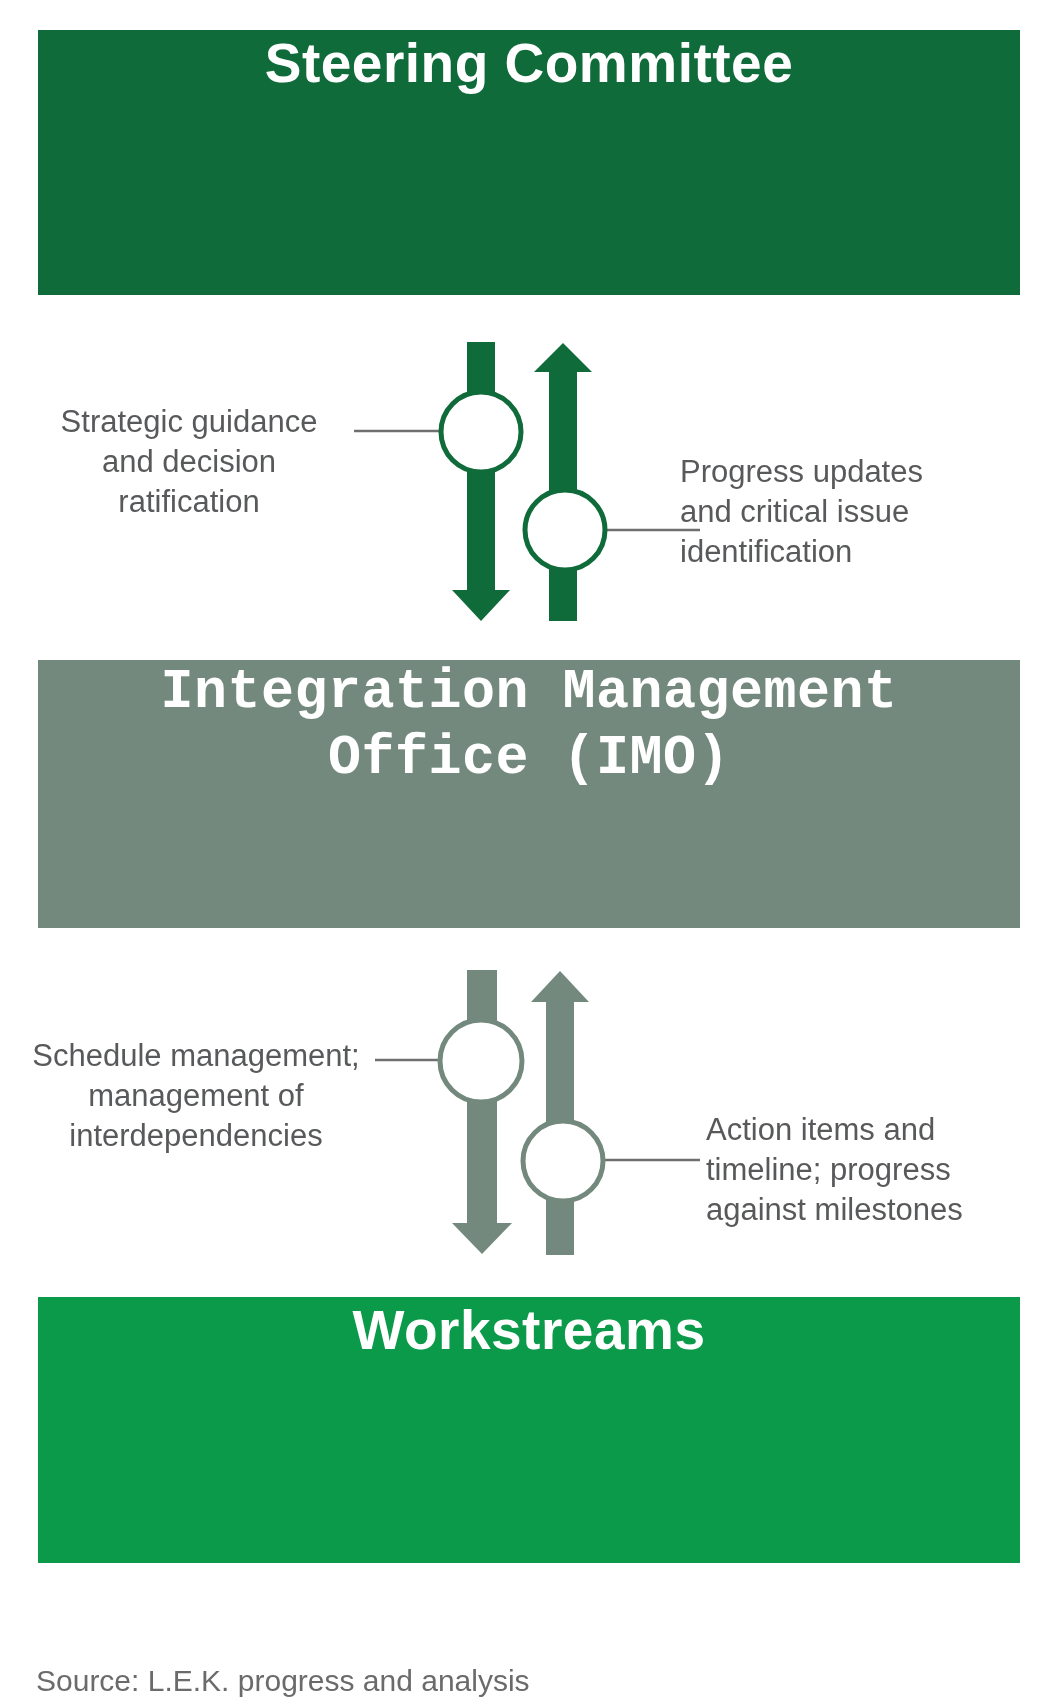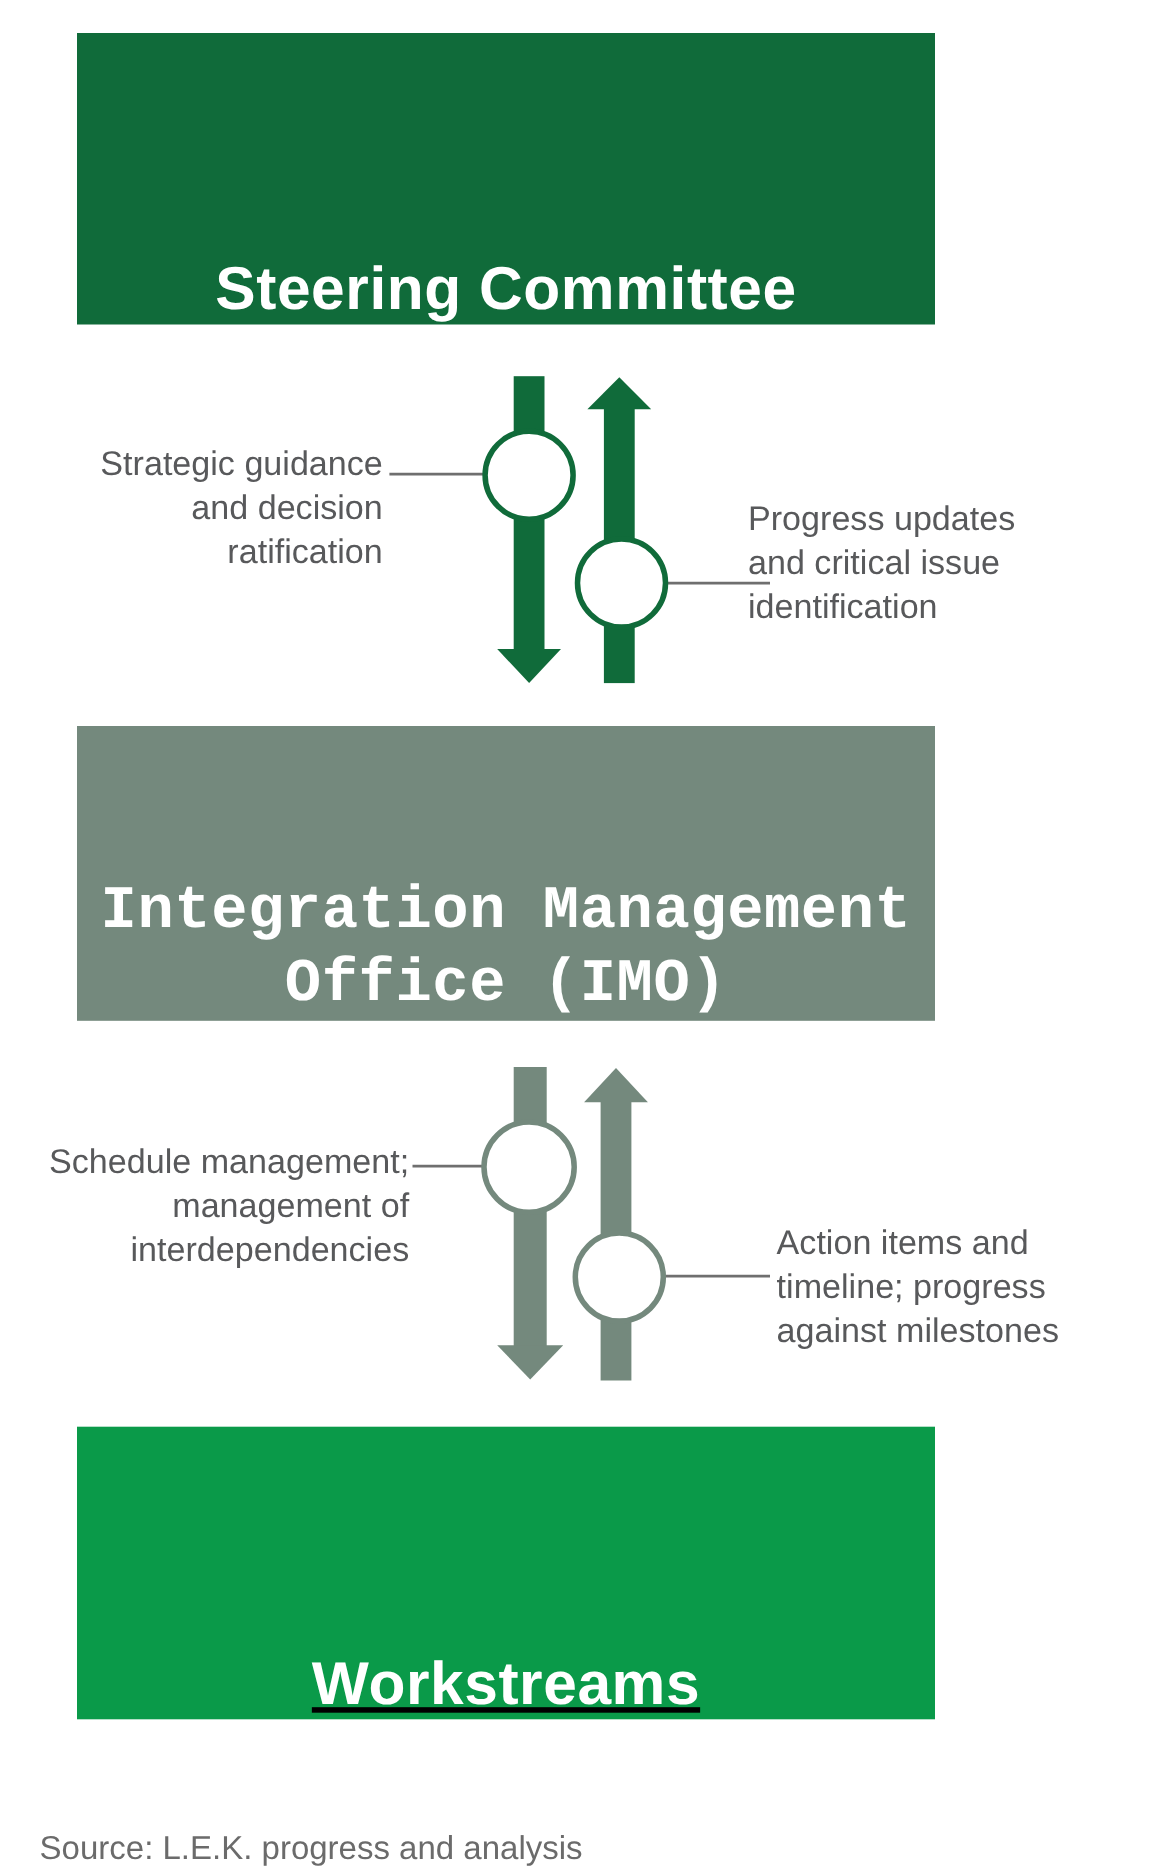--- a/index.html
+++ b/index.html
@@ -1,28 +1,28 @@
 <!DOCTYPE html>
 <html style="--dark-green: #106B3A; --sage: #74897D; --bright-green: #0A9A49; --label-gray: #58595B; --source-gray: #6B6B6B; --connector-gray: #6F6F6F;"><head>
 <meta charset="utf-8">
 <style>
   html,body{margin:0;padding:0;background:#ffffff;}
   body{font-family:"Liberation Sans","DejaVu Sans",sans-serif;}
   .canvas{position:relative;width:1058px;height:1703px;background:#fff;overflow:hidden;}
 
-  .banner{position:absolute;left:38px;width:780px;display:flex;align-items:flex-end;justify-content:center;text-align:center;margin-left:32px;}
+  .banner{position:absolute;left:38px;width:982px;display:flex;align-items:flex-start;justify-content:center;text-align:center;}
   .banner-title{color:#ffffff;font-weight:bold;font-size:55px;line-height:1.2;white-space:pre-line;letter-spacing:.5px;}
   .banner-steering{top:30px;height:265px;background:var(--dark-green,#106B3A);}
   .banner-imo{top:660px;height:268px;background:var(--sage,#74897D);font-family:Liberation Mono, monospace;}
-  .banner-workstreams{top:1297px;height:266px;background:var(--bright-green,#0A9A49);text-decoration:underline;}
+  .banner-workstreams{top:1297px;height:266px;background:var(--bright-green,#0A9A49);}
 
   .overlay{position:absolute;left:0;top:0;width:1058px;height:1703px;}
 
   .flow-label{position:absolute;font-size:31px;line-height:40px;color:var(--label-gray,#58595B);white-space:pre-line;}
-  .flow-label.align-right{text-align:right;}
+  .flow-label.align-right{text-align:center;}
   .label-1-left{top:402px;left:30px;right:710px;}
   .label-1-right{top:452px;left:680px;width:340px;}
   .label-2-left{top:1036px;left:20px;right:686px;}
   .label-2-right{top:1096px;left:706px;width:340px;margin-top:14px;}
 
   .source-note{position:absolute;left:36px;top:1664px;font-size:30px;color:var(--source-gray,#6B6B6B);}
 
   .fill-dark{fill:var(--dark-green,#106B3A);}
   .fill-sage{fill:var(--sage,#74897D);}
   .node-dark{fill:#ffffff;stroke:var(--dark-green,#106B3A);stroke-width:5;}

